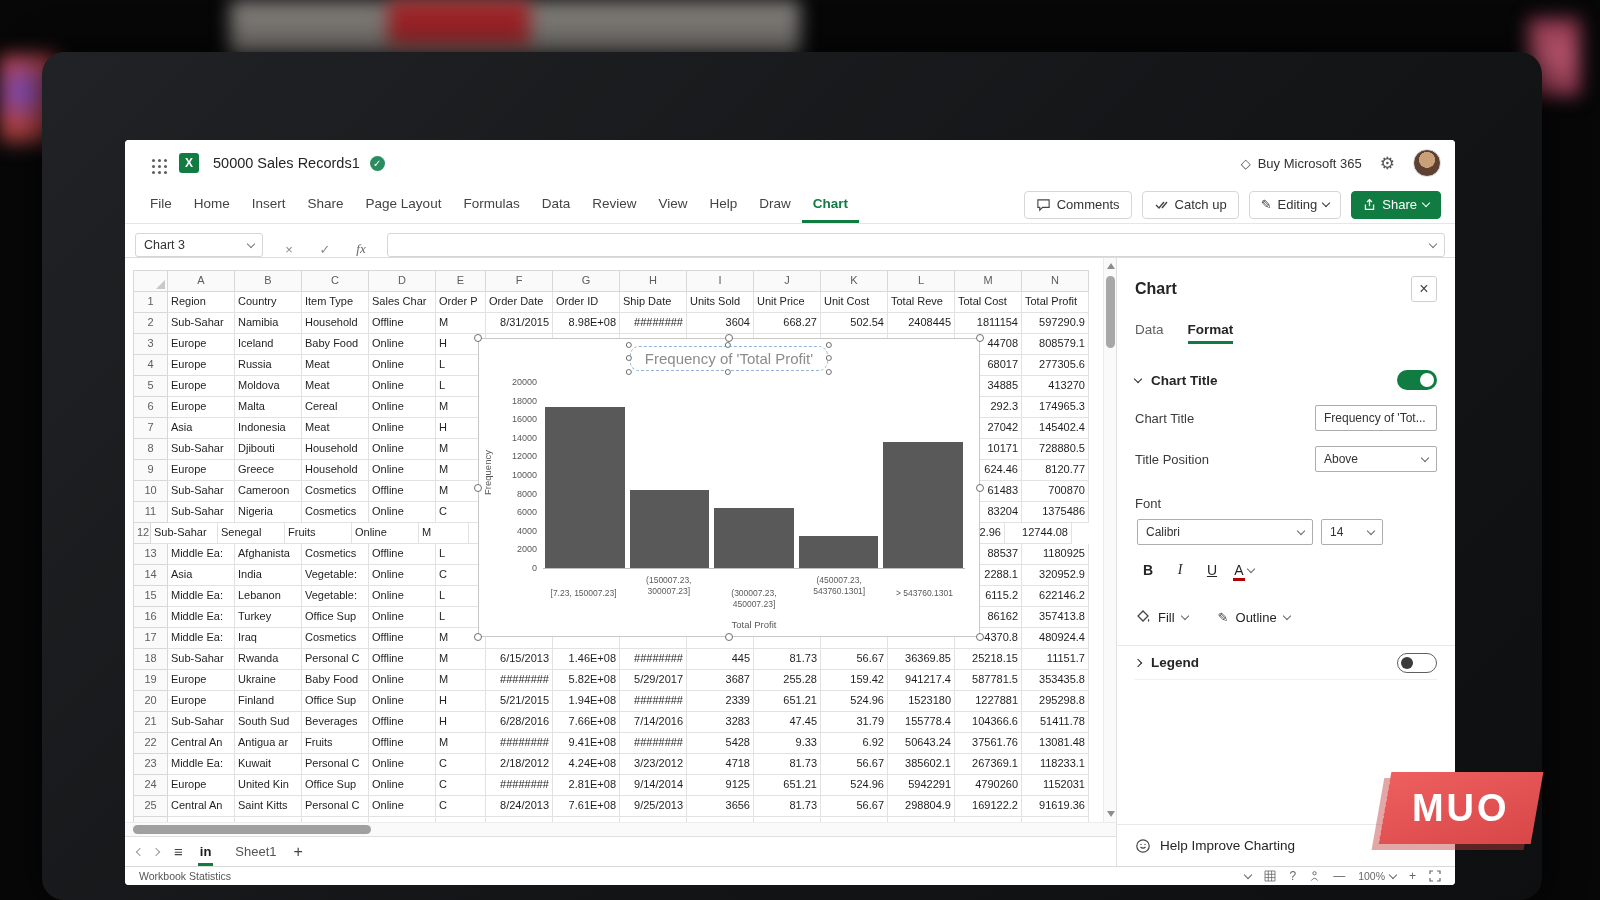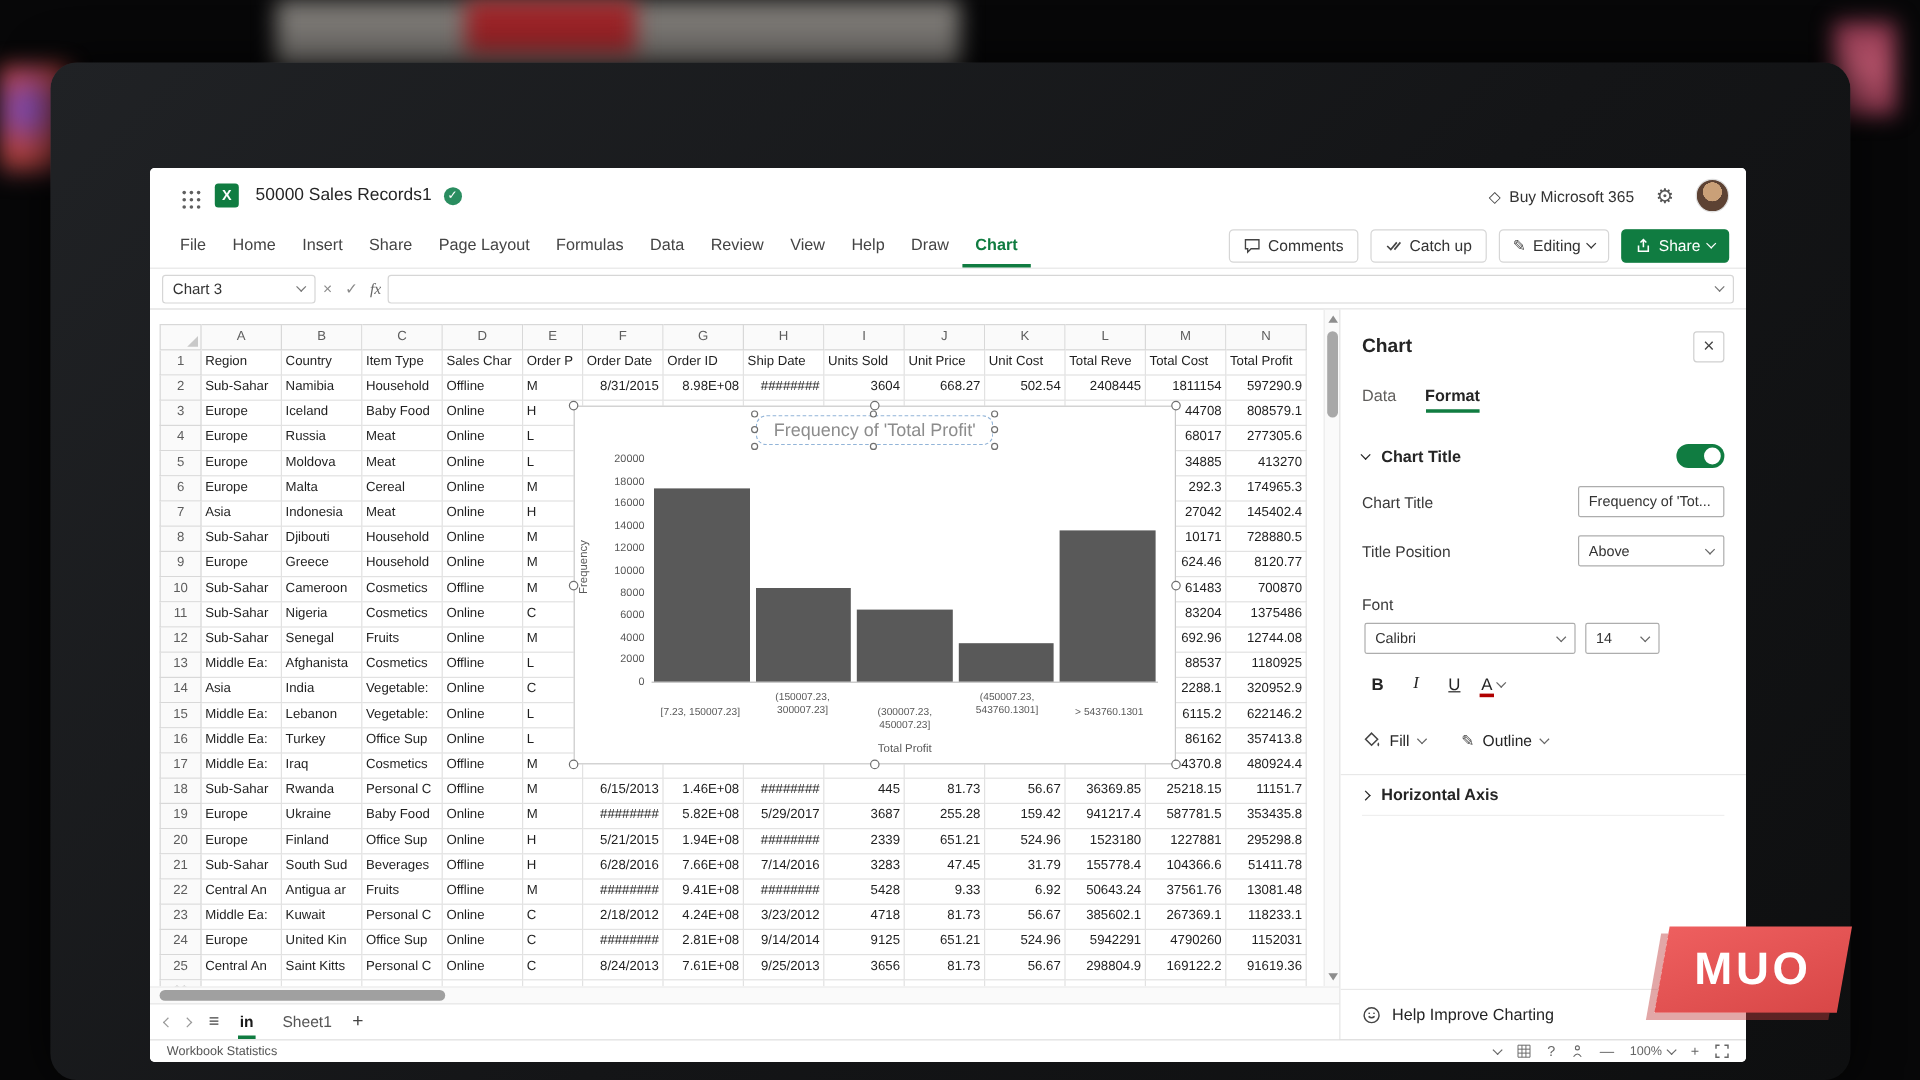--- a/index.html
+++ b/index.html
@@ -34,21 +34,21 @@
   .mb-right { margin-left:auto; display:flex; align-items:center; gap:10px; padding-right:4px; }
   .pill { height:28px; display:flex; align-items:center; gap:6px; padding:0 11px; border:1px solid #d6d6d6; border-radius:4px; font-size:13px; color:#333; background:#fff; cursor:pointer; white-space:nowrap; }
   .pill.green { background:#107c41; border-color:#107c41; color:#fff; }
   .cv { display:inline-block; width:6px; height:6px; border-right:1.4px solid currentColor; border-bottom:1.4px solid currentColor; }
   .cv-d { transform:rotate(45deg); margin-top:-3px; }
   .cv-r { transform:rotate(-45deg); }
   .cv-l { transform:rotate(135deg); }
   .pencil { font-size:13px; color:#444; }
 
   
-  .fbar { height:34px; display:flex; align-items:center; padding:0 10px; gap:0; border-bottom:1px solid #dcdcdc; }
+  .fbar { height:34px; display:flex; align-items:flex-end; padding:0 10px; gap:16px; border-bottom:1px solid #dcdcdc; }
   .namebox { width:128px; height:24px; border:1px solid #d6d6d6; border-radius:3px; display:flex; align-items:center; padding:0 8px; font-size:12.5px; color:#333; gap:6px; }
   .namebox .lbl { flex:1; }
   .fbtn { color:#8a8a8a; font-size:13px; width:20px; text-align:center; cursor:pointer; }
   .fx { font-family:"Liberation Serif",serif; font-style:italic; color:#666; }
   .finput { flex:1; height:24px; border:1px solid #d6d6d6; border-radius:3px; display:flex; align-items:center; padding:0 8px; }
   .finput .val { flex:1; font-size:12px; color:#333; }
 
   
   .main { flex:1; display:flex; min-height:0; }
   .grid-col { width:991px; display:flex; flex-direction:column; position:relative; }
@@ -436,21 +436,21 @@
               <div class="g-cell" style="width: 67px;"></div>
               <div class="g-cell" style="width: 67px;"></div>
               <div class="g-cell" style="width: 67px;"></div>
               <div class="g-cell" style="width: 67px;"></div>
               <div class="g-cell" style="width: 67px;"></div>
               <div class="g-cell" style="width: 67px;"></div>
               <div class="g-cell num" style="width: 67px;">83204</div>
               <div class="g-cell num" style="width: 67px;">1375486</div>
             </div>
             <div class="g-row">
-              <div class="g-cell g-rownum" style="width: 35px;">12</div>
+              <div class="g-cell g-rownum" style="width: 18px;">12</div>
               <div class="g-cell" style="width: 67px;">Sub-Sahar</div>
               <div class="g-cell" style="width: 67px;">Senegal</div>
               <div class="g-cell" style="width: 67px;">Fruits</div>
               <div class="g-cell" style="width: 67px;">Online</div>
               <div class="g-cell" style="width: 50px;">M</div>
               <div class="g-cell" style="width: 67px;"></div>
               <div class="g-cell" style="width: 67px;"></div>
               <div class="g-cell" style="width: 67px;"></div>
               <div class="g-cell" style="width: 67px;"></div>
               <div class="g-cell" style="width: 67px;"></div>
@@ -780,21 +780,22 @@
         <div class="iconbtn">
           <span class="pencil">✎</span>
           <span>Outline</span>
           <i class="cv cv-d" style="color:#666"></i>
         </div>
       </div>
       <div class="p-div"></div>
       <div>
           <div class="p-sec">
             <i class="cv cv-r"></i>
-            <span class="p-sec-label">Horizontal Axis</span>
+            <span class="p-sec-label">Legend</span>
+            <div class="toggle off"></div>
           </div>
         </div>
       <div class="p-spacer"></div>
       <div class="p-help">
         <svg width="16" height="16" viewBox="0 0 16 16">
             <circle cx="8" cy="8" r="6.2" fill="none" stroke="#444" stroke-width="1.2"></circle>
             <path d="M5.5 9 q2.5 2.2 5 0" fill="none" stroke="#444" stroke-width="1.2"></path>
             <circle cx="6" cy="6.4" r=".7" fill="#444"></circle>
             <circle cx="10" cy="6.4" r=".7" fill="#444"></circle>
           </svg>

